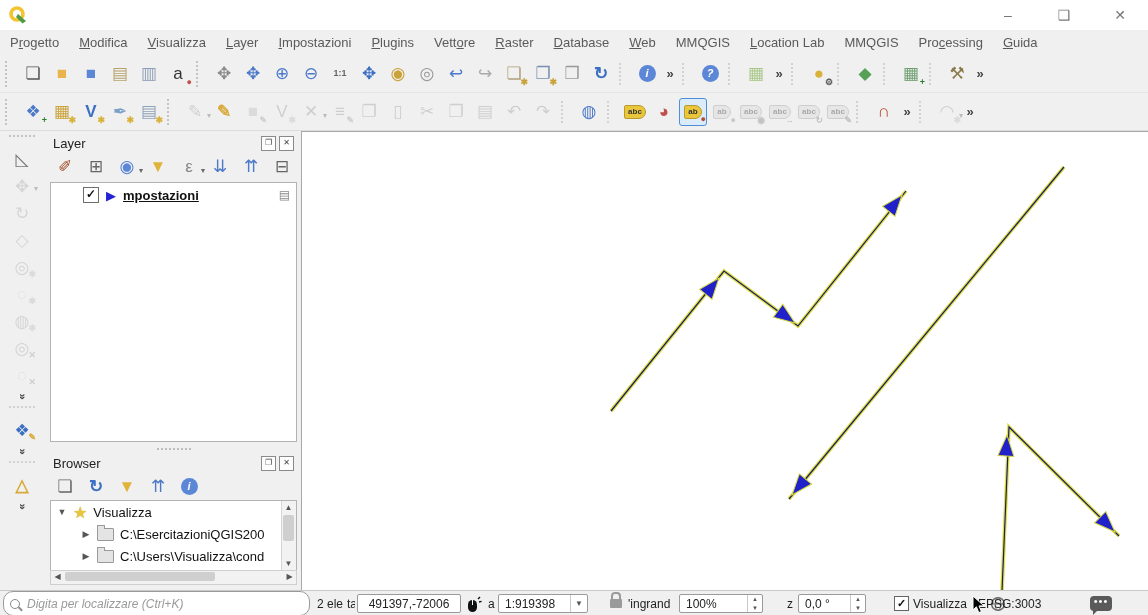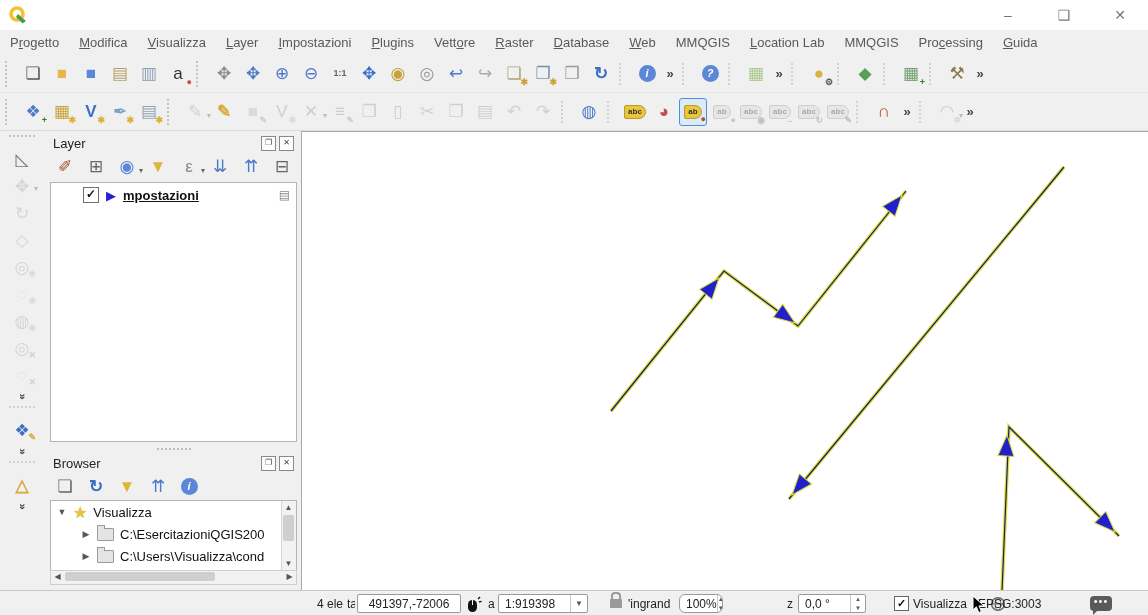--- a/index.html
+++ b/index.html
@@ -549,21 +549,25 @@
         <path d="M0,0 L-21,8 L-21,-8 Z" fill="#2121cc" stroke="#d9da3a" stroke-width="1" transform="translate(417,146) rotate(-51)"></path>
         <path d="M0,0 L-21,8 L-21,-8 Z" fill="#2121cc" stroke="#d9da3a" stroke-width="1" transform="translate(493,191) rotate(36)"></path>
         <path d="M0,0 L-21,8 L-21,-8 Z" fill="#2121cc" stroke="#d9da3a" stroke-width="1" transform="translate(600,63) rotate(-51)"></path>
         <path d="M0,0 L-21,8 L-21,-8 Z" fill="#2121cc" stroke="#d9da3a" stroke-width="1" transform="translate(490,363) rotate(130)"></path>
         <path d="M0,0 L-21,8 L-21,-8 Z" fill="#2121cc" stroke="#d9da3a" stroke-width="1" transform="translate(705,303) rotate(-87)"></path>
         <path d="M0,0 L-21,8 L-21,-8 Z" fill="#2121cc" stroke="#d9da3a" stroke-width="1" transform="translate(813,400) rotate(45)"></path>
       </svg>
   </div>
 
   <div id="statusbar">
-    <div class="abs clip" style="left:317px;width:27px;">4 ele</div>
+    <div id="search-box" class="abs">
+      <span class="mag"></span>
+      <input placeholder="Digita per localizzare (Ctrl+K)" style="">
+    </div>
+    <div class="abs clip" style="left:317px;width:27px;">2 ele</div>
     <div class="abs clip" style="left:347px;width:8px;">ta</div>
     <div class="sbox" style="left:357px;width:104px;justify-content:center;">
       <span>491397,-72006</span>
     </div>
     <div class="abs" style="left:466px;">
       <svg width="17" height="18" viewBox="0 0 17 18">
         <rect x="2" y="5" width="9" height="12" rx="4.5" fill="#111"></rect>
         <line x1="6.5" y1="5" x2="6.5" y2="10" stroke="#fff" stroke-width="1"></line>
         <line x1="12" y1="4" x2="14" y2="2" stroke="#111" stroke-width="1.4"></line>
         <line x1="13" y1="7" x2="15.6" y2="6.4" stroke="#111" stroke-width="1.4"></line>
@@ -571,21 +575,21 @@
     </div>
     <div class="abs clip" style="left:488px;width:8px;">a</div>
     <div class="sbox" style="left:498px;width:90px;padding-left:6px;">
       <span>1:919398</span>
       <div class="ddbtn">▼</div>
     </div>
     <div class="abs" style="left:610px;">
         <div class="lock"></div>
       </div>
     <div class="abs clip" style="left:628px;width:48px;">'ingrand</div>
-    <div class="sbox" style="left:679px;width:44px;padding-left:6px;border-radius:6px;">
+    <div class="sbox" style="left:679px;width:84px;padding-left:6px;">
       <span>100%</span>
       <div class="spin">
           <span>▲</span>
           <span>▼</span>
         </div>
     </div>
     <div class="abs" style="left:787px;">z</div>
     <div class="sbox" style="left:798px;width:68px;padding-left:6px;">
       <span>0,0 °</span>
       <div class="spin">

